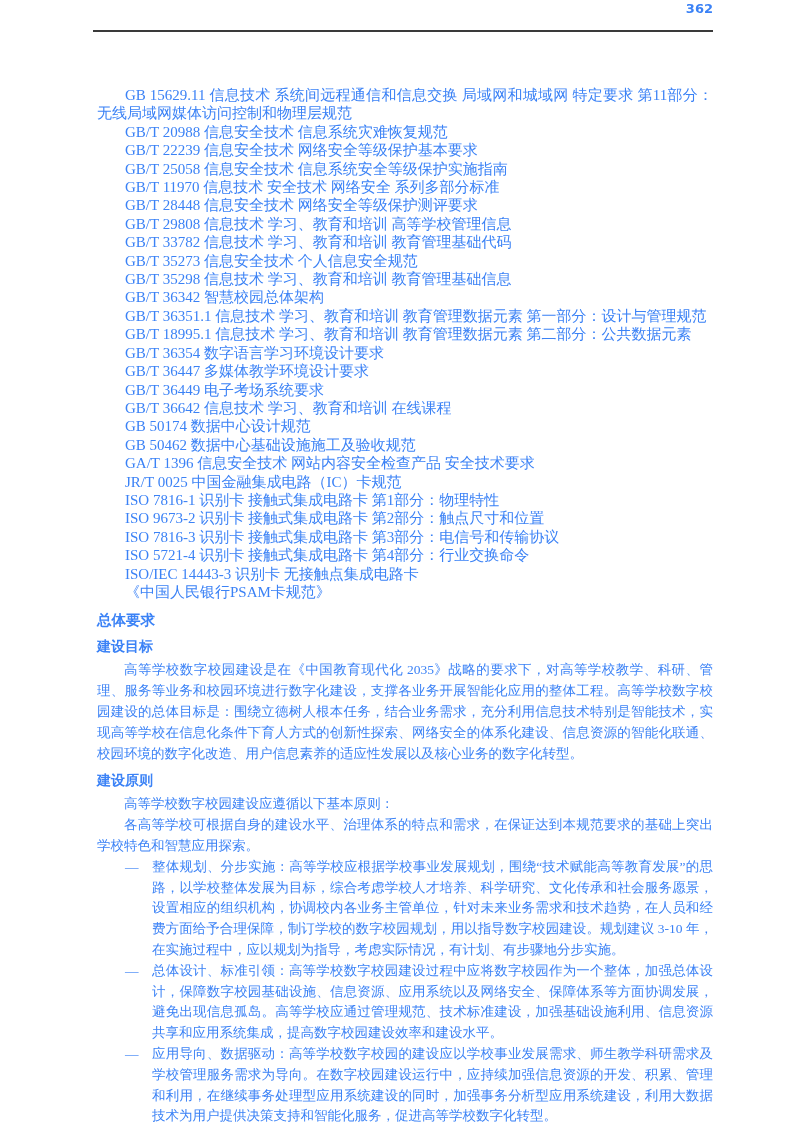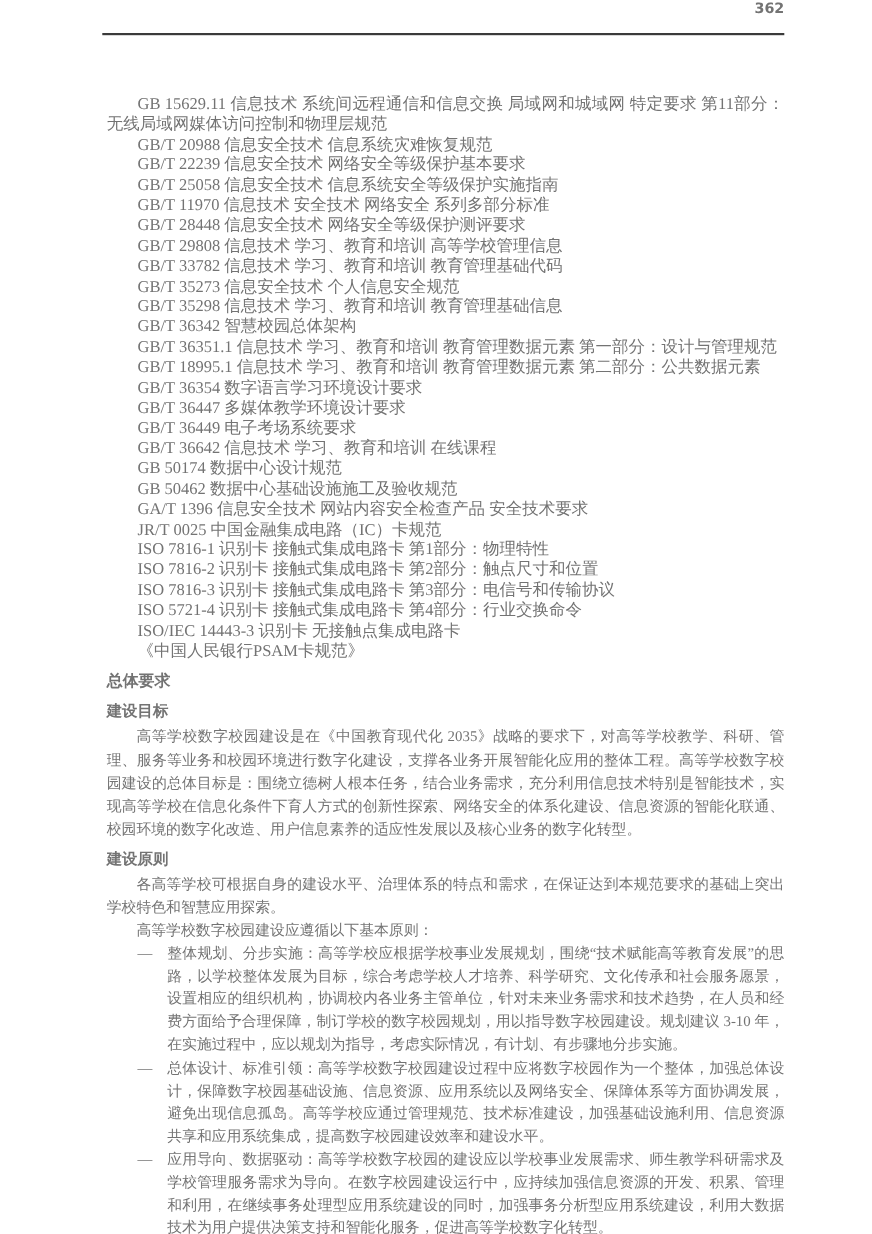--- a/index.html
+++ b/index.html
@@ -1,20 +1,20 @@
 <!DOCTYPE html>
 <html><head>
 <meta charset="utf-8">
 <style>
   html, body { margin:0; padding:0; background:#ffffff; }
   .page {
     position:relative;
     width:793px; height:1122px;
     background:#ffffff;
-    color:#737373;
+    color:#3b82f6;
     font-family:"Liberation Serif","DejaVu Serif",serif;
     overflow:hidden;
   }
   .page-number {
     position:absolute; top:1px; right:80px;
     font-size:13px; font-weight:bold;
     font-family:"DejaVu Sans","Liberation Sans",sans-serif;
   }
   .header-rule {
     position:absolute; top:30px; left:93px; right:80px;
@@ -85,35 +85,35 @@
         <p class="std">GB/T 18995.1 信息技术 学习、教育和培训 教育管理数据元素 第二部分：公共数据元素</p>
         <p class="std">GB/T 36354 数字语言学习环境设计要求</p>
         <p class="std">GB/T 36447 多媒体教学环境设计要求</p>
         <p class="std">GB/T 36449 电子考场系统要求</p>
         <p class="std">GB/T 36642 信息技术 学习、教育和培训 在线课程</p>
         <p class="std">GB 50174 数据中心设计规范</p>
         <p class="std">GB 50462 数据中心基础设施施工及验收规范</p>
         <p class="std">GA/T 1396 信息安全技术 网站内容安全检查产品 安全技术要求</p>
         <p class="std">JR/T 0025 中国金融集成电路（IC）卡规范</p>
         <p class="std">ISO 7816-1 识别卡 接触式集成电路卡 第1部分：物理特性</p>
-        <p class="std">ISO 7816-2 识别卡 接触式集成电路卡 第2部分：触点尺寸和位置</p>
+        <p class="std">ISO 9673-2 识别卡 接触式集成电路卡 第2部分：触点尺寸和位置</p>
         <p class="std">ISO 7816-3 识别卡 接触式集成电路卡 第3部分：电信号和传输协议</p>
         <p class="std">ISO 5721-4 识别卡 接触式集成电路卡 第4部分：行业交换命令</p>
         <p class="std">ISO/IEC 14443-3 识别卡 无接触点集成电路卡</p>
         <p class="std">《中国人民银行PSAM卡规范》</p>
       </div>
 
     <h1 class="section-heading">总体要求</h1>
 
     <h2 class="subsection-heading">建设目标</h2>
     <p class="body-para">高等学校数字校园建设是在《中国教育现代化 2035》战略的要求下，对高等学校教学、科研、管理、服务等业务和校园环境进行数字化建设，支撑各业务开展智能化应用的整体工程。高等学校数字校园建设的总体目标是：围绕立德树人根本任务，结合业务需求，充分利用信息技术特别是智能技术，实现高等学校在信息化条件下育人方式的创新性探索、网络安全的体系化建设、信息资源的智能化联通、校园环境的数字化改造、用户信息素养的适应性发展以及核心业务的数字化转型。</p>
 
     <h2 class="subsection-heading">建设原则</h2>
+    <p class="body-para">高等学校数字校园建设应遵循以下基本原则：</p>
     <p class="body-para">各高等学校可根据自身的建设水平、治理体系的特点和需求，在保证达到本规范要求的基础上突出学校特色和智慧应用探索。</p>
-    <p class="body-para">高等学校数字校园建设应遵循以下基本原则：</p>
 
     <div id="principles-list">
         <div class="bullet">
           <span class="dash">—</span>
           <span class="bullet-text">整体规划、分步实施：高等学校应根据学校事业发展规划，围绕“技术赋能高等教育发展”的思路，以学校整体发展为目标，综合考虑学校人才培养、科学研究、文化传承和社会服务愿景，设置相应的组织机构，协调校内各业务主管单位，针对未来业务需求和技术趋势，在人员和经费方面给予合理保障，制订学校的数字校园规划，用以指导数字校园建设。规划建议 3-10 年，在实施过程中，应以规划为指导，考虑实际情况，有计划、有步骤地分步实施。</span>
         </div>
         <div class="bullet">
           <span class="dash">—</span>
           <span class="bullet-text">总体设计、标准引领：高等学校数字校园建设过程中应将数字校园作为一个整体，加强总体设计，保障数字校园基础设施、信息资源、应用系统以及网络安全、保障体系等方面协调发展，避免出现信息孤岛。高等学校应通过管理规范、技术标准建设，加强基础设施利用、信息资源共享和应用系统集成，提高数字校园建设效率和建设水平。</span>
         </div>

